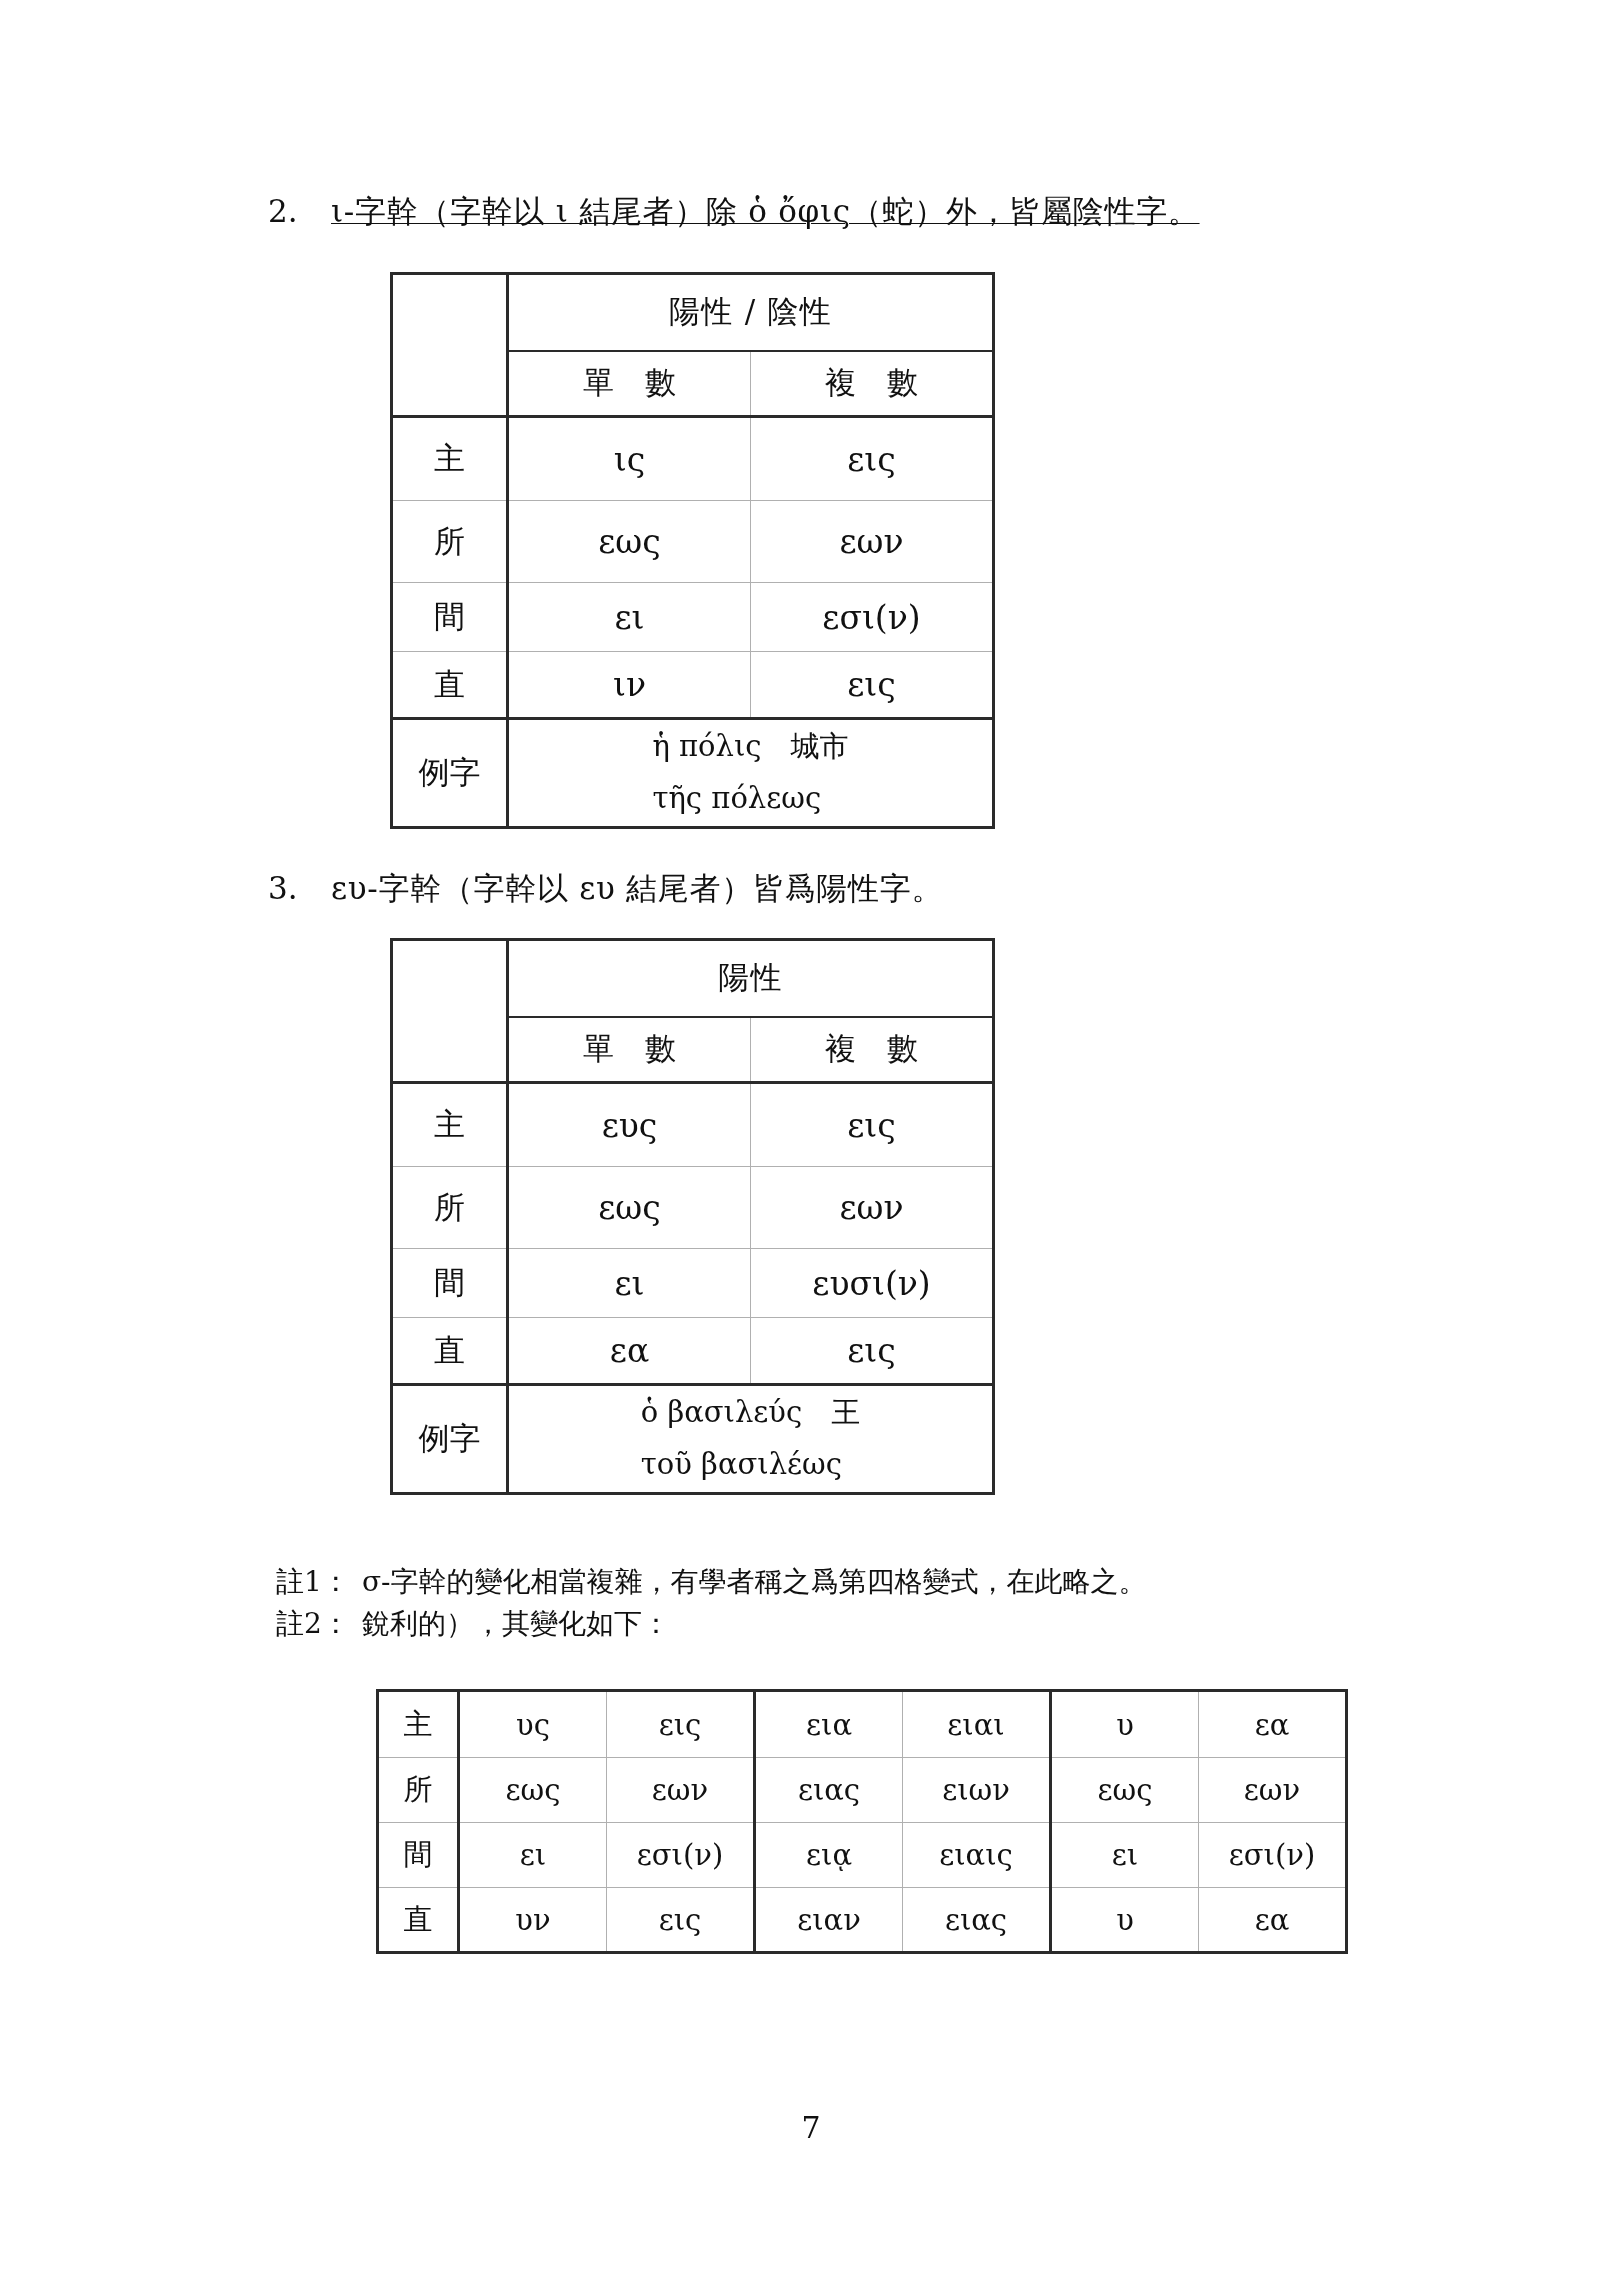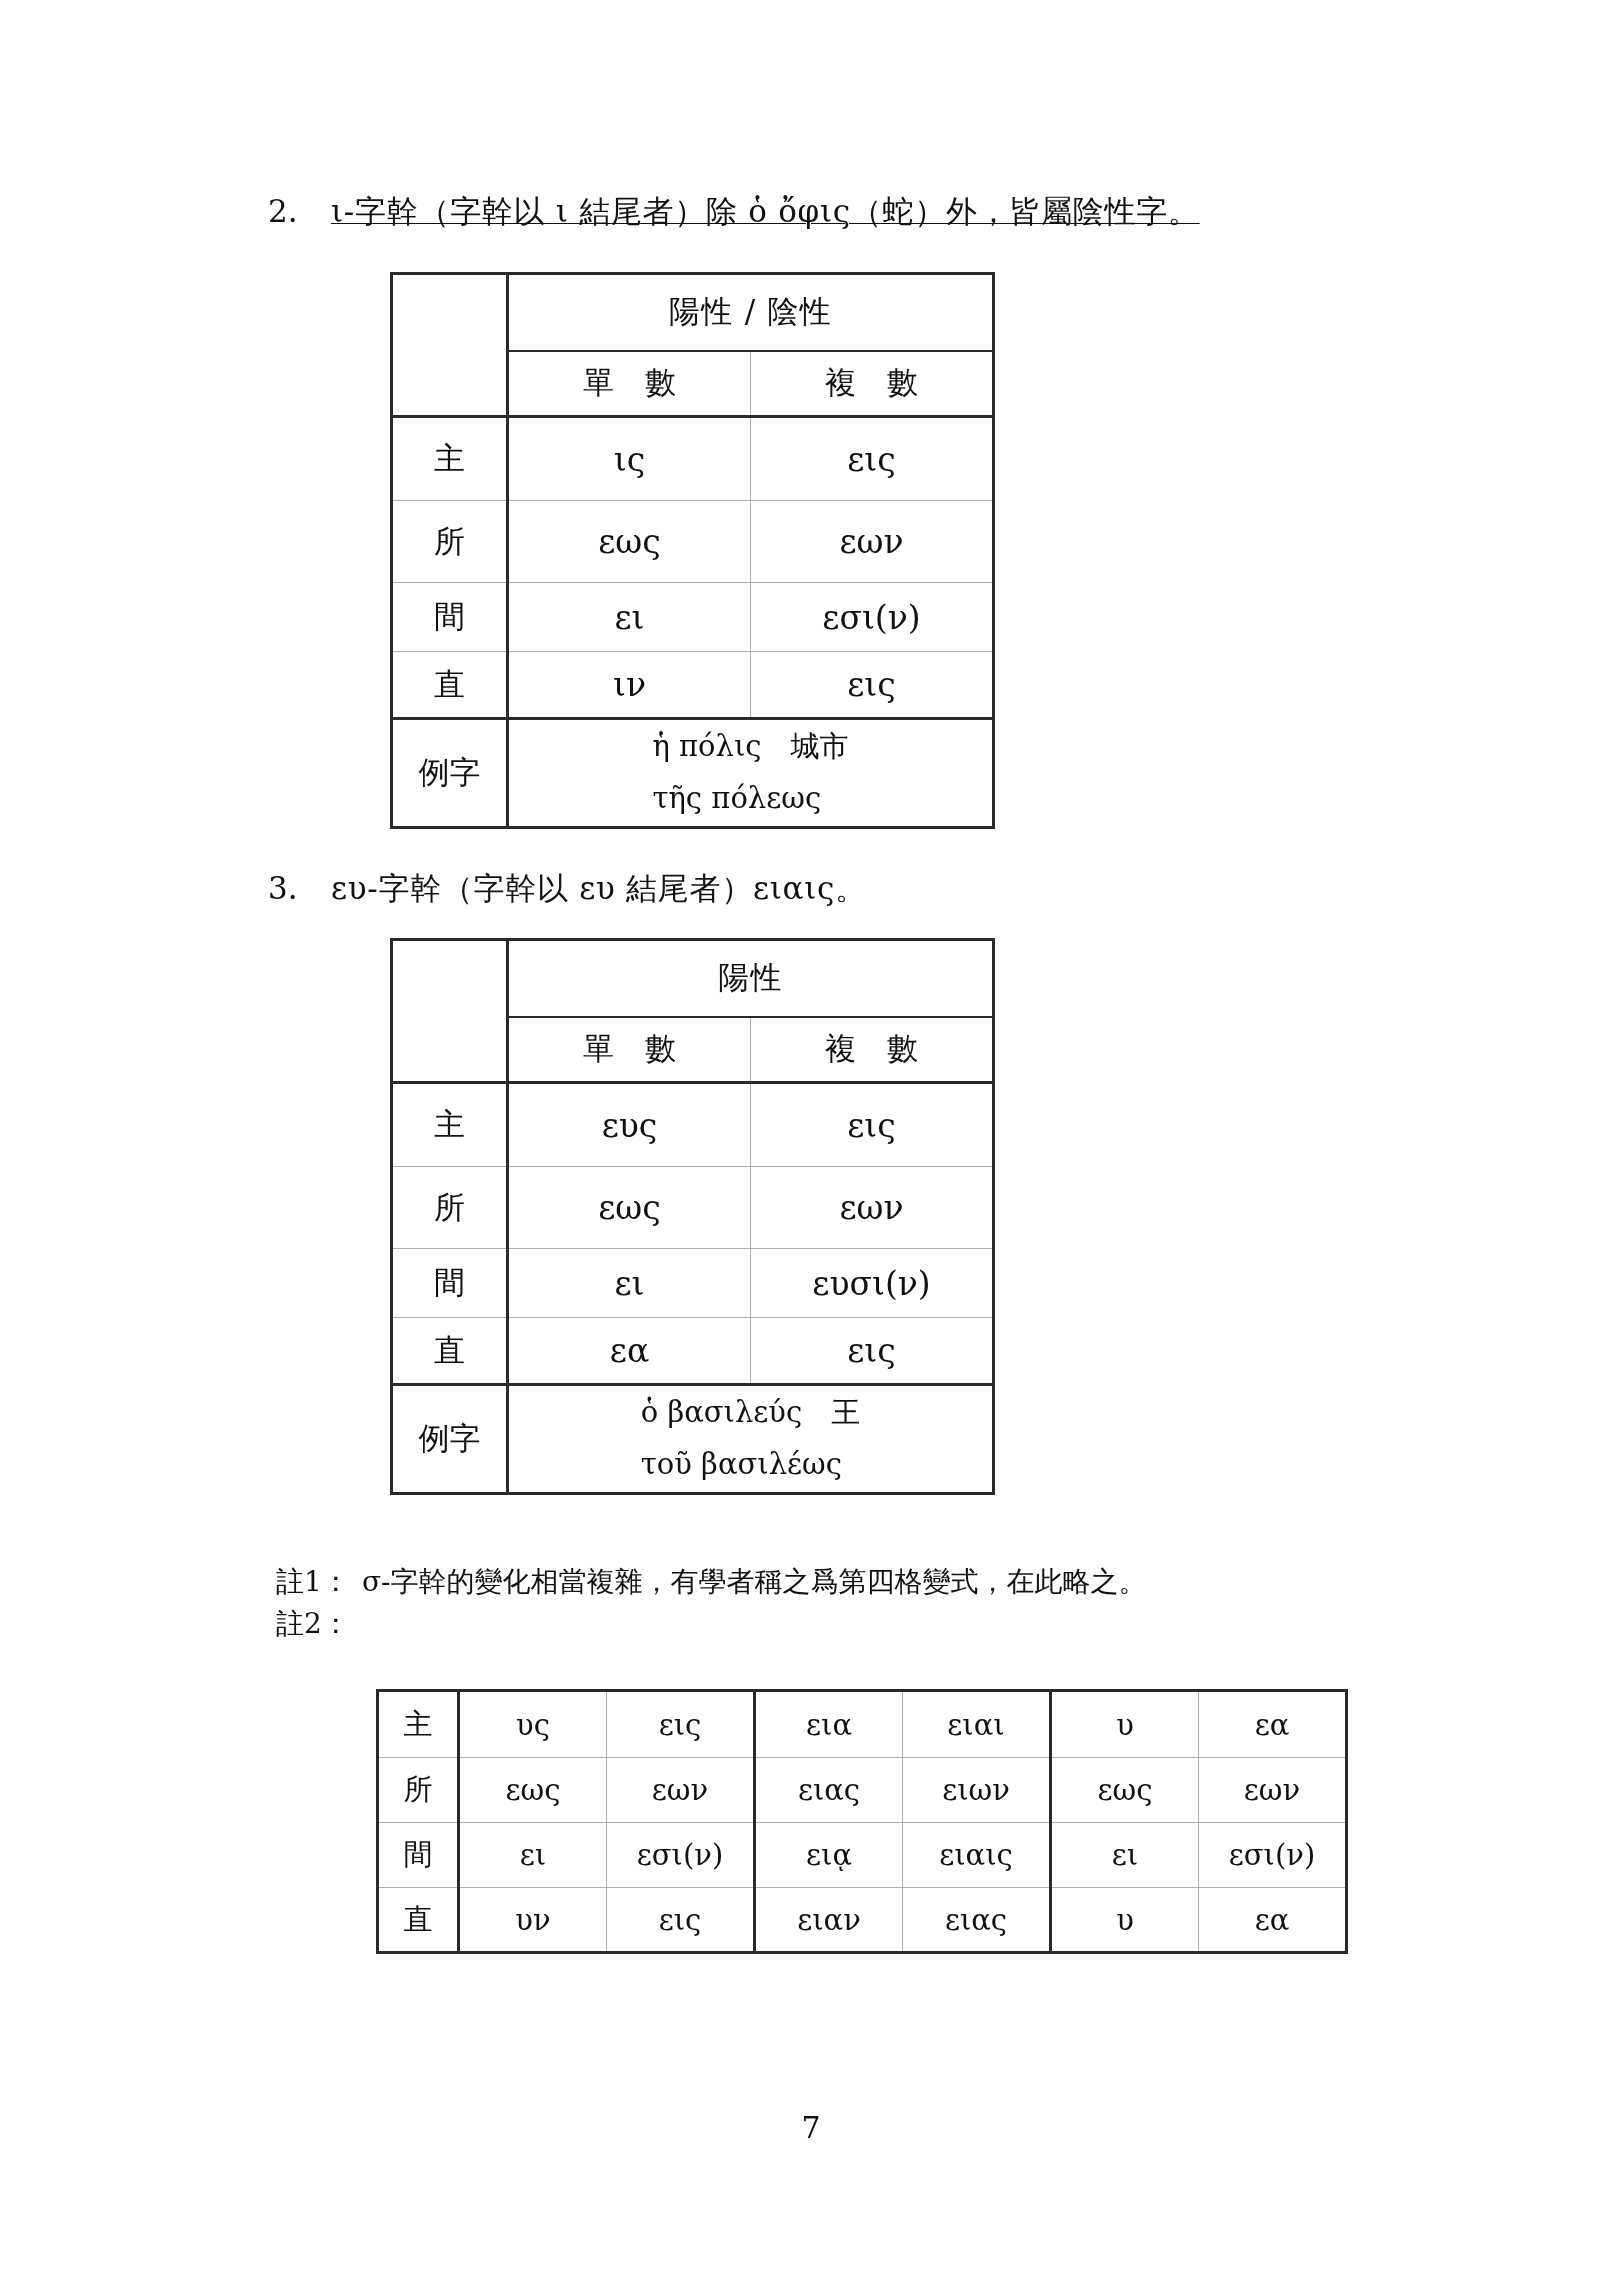--- a/index.html
+++ b/index.html
@@ -93,21 +93,21 @@
           <div>ἡ πόλις　城市</div>
           <div>τῆς πόλεως</div>
         </div>
       </td>
     </tr>
   </tbody>
     </table>
 </div>
 
 <div class="abs heading" style="left:268px;top:871px;">
-  <span class="hnum">3.</span><span class="htext">ευ-字幹（字幹以 ευ 結尾者）ειαις。</span>
+  <span class="hnum">3.</span><span class="htext">ευ-字幹（字幹以 ευ 結尾者）皆爲陽性字。</span>
 </div>
 
 <div class="abs" style="left:390px;top:938px;">
   <table class="decl" style="width:602px;">
     <colgroup>
         <col style="width:116px">
         <col style="width:243px">
         <col style="width:243px">
       </colgroup>
     <tbody>
@@ -155,20 +155,21 @@
 <div class="abs note" style="left:276px;top:1561px;">
   <div class="note-label">註1：</div>
   <div class="note-body">
     <div>σ-字幹的變化相當複雜，有學者稱之爲第四格變式，在此略之。</div>
   </div>
 </div>
 
 <div class="abs note" style="left:276px;top:1603px;">
   <div class="note-label">註2：</div>
   <div class="note-body">
+    <div>銳利的），其變化如下：</div>
   </div>
 </div>
 
 <div class="abs" style="left:376px;top:1689px;">
   <table class="adj" style="width:972px;">
     <colgroup>
       <col style="width:81px">
         <col style="width:148px">
         <col style="width:148px">
       <col style="width:148px">

